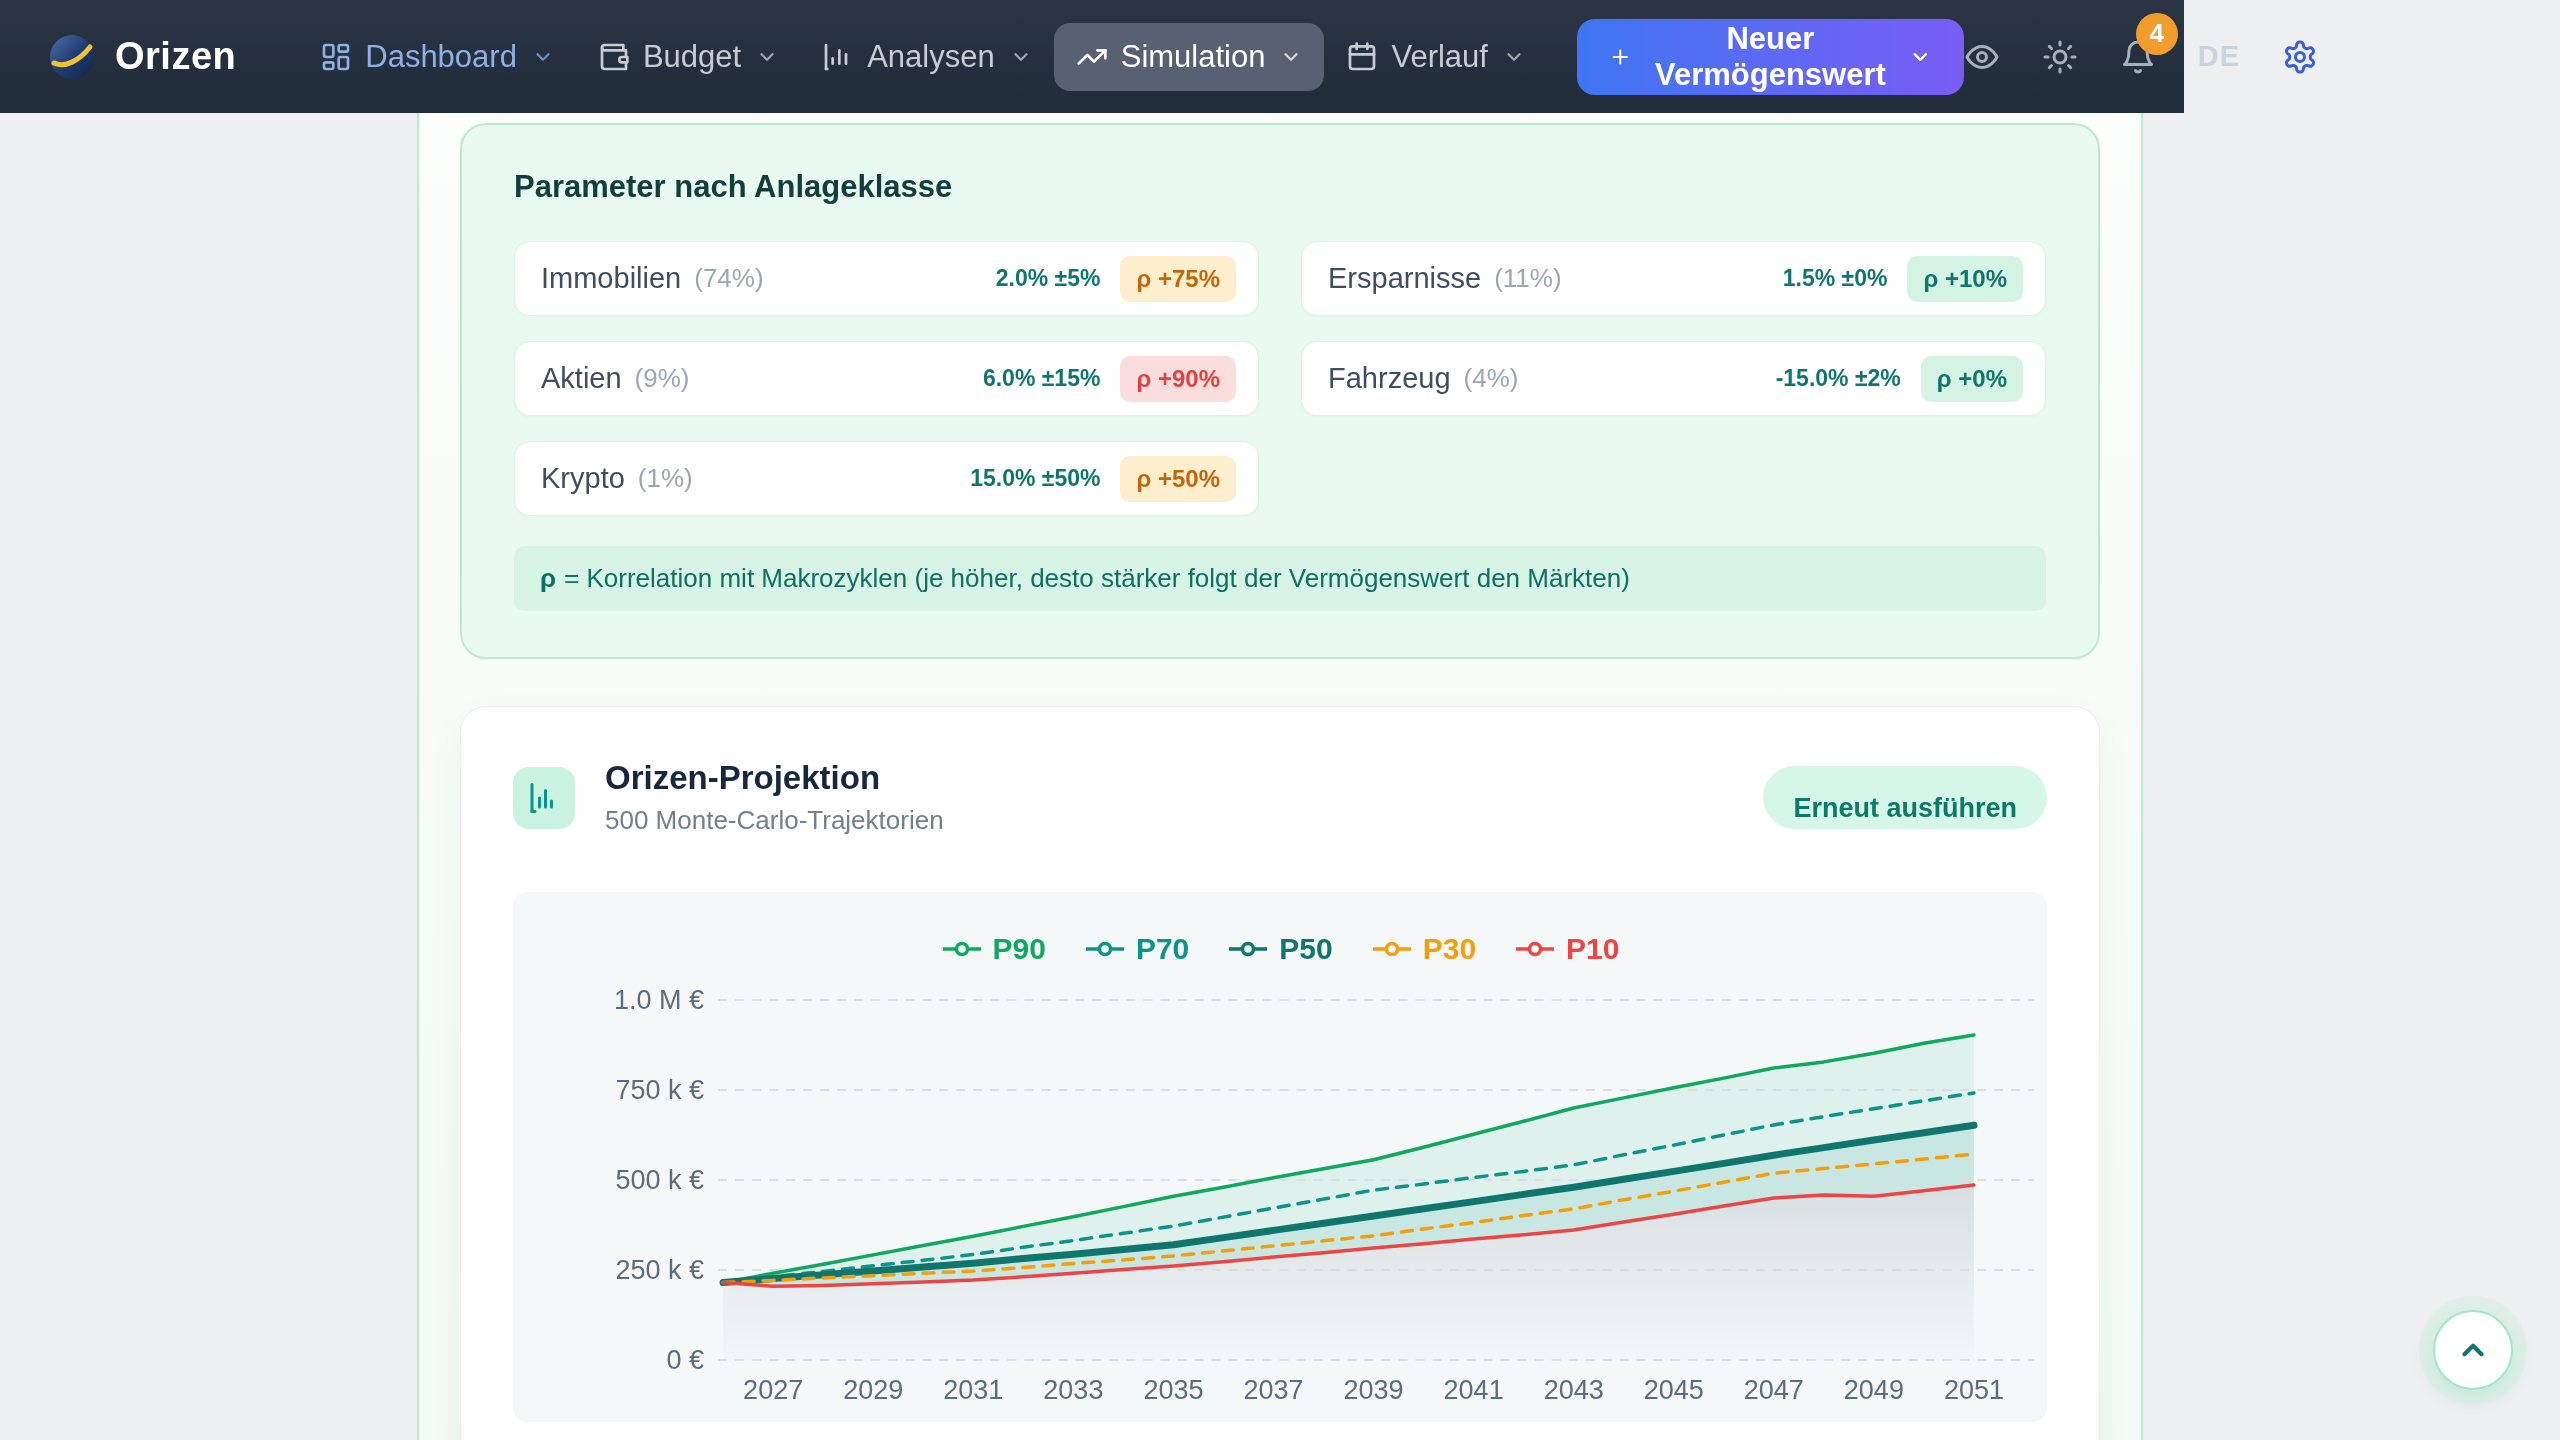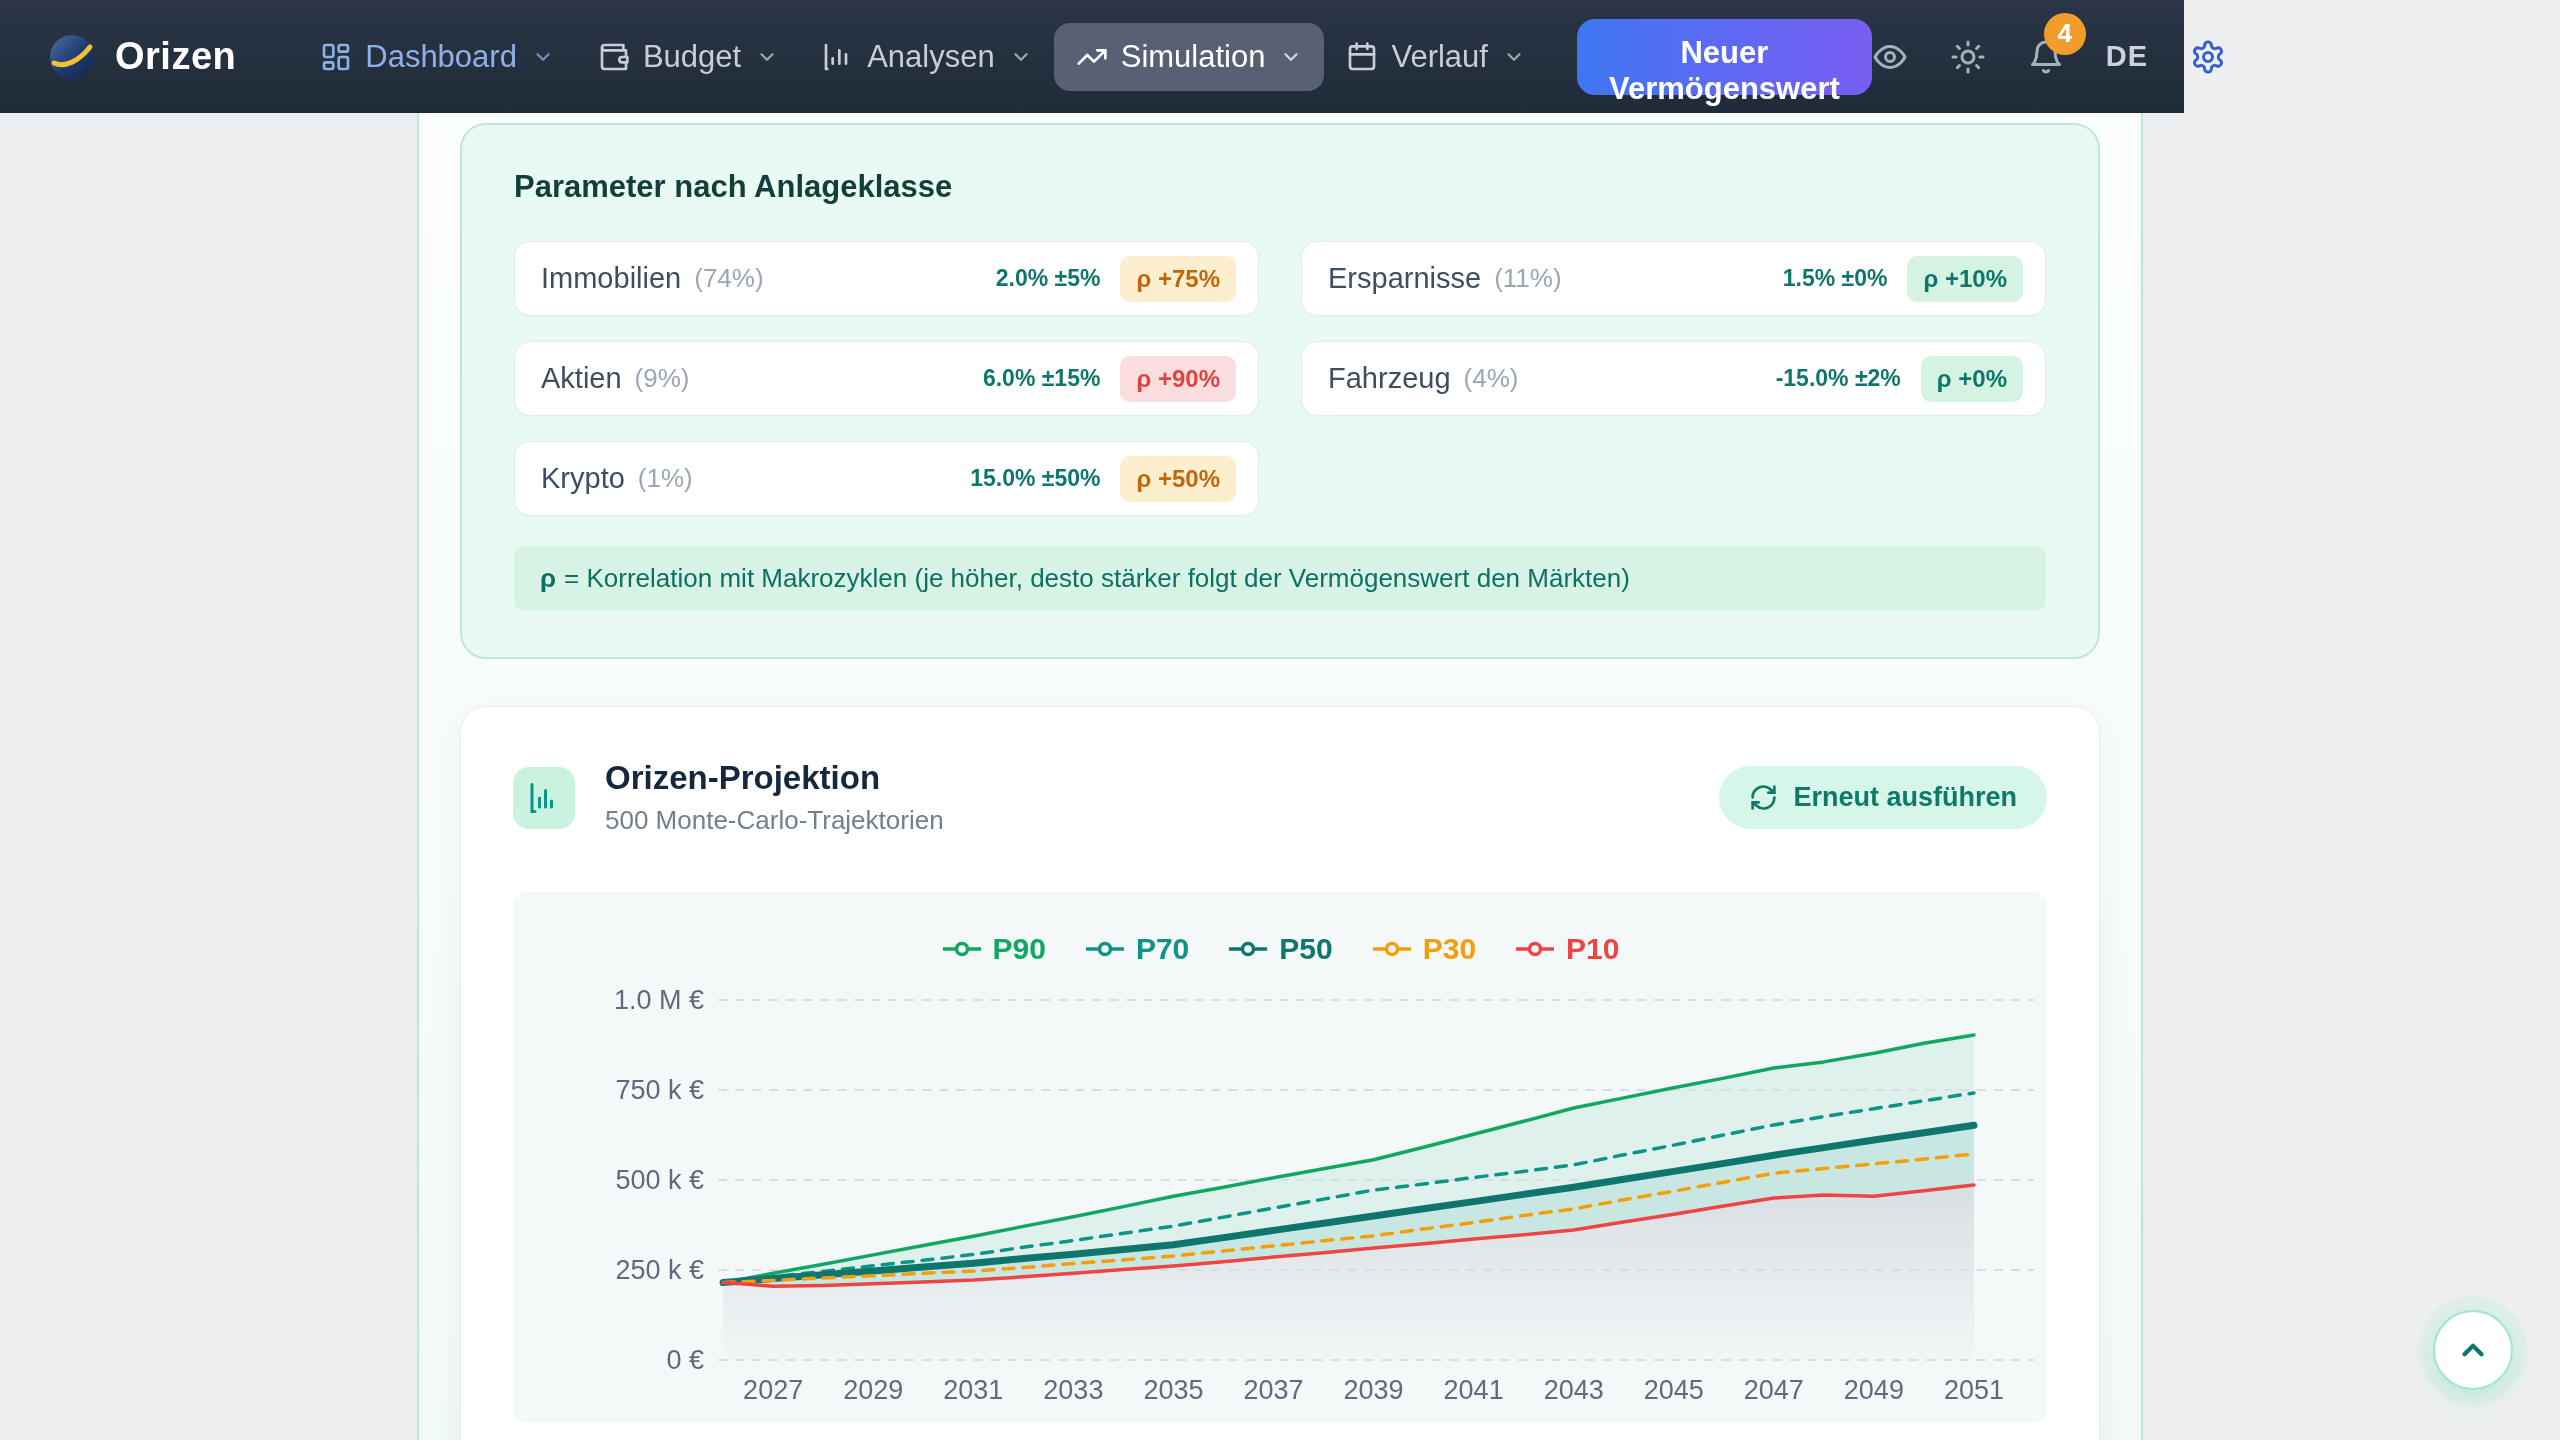--- a/index.html
+++ b/index.html
@@ -16,21 +16,21 @@
   .nav-items { display:flex; align-items:center; }
   .nav-item { display:flex; align-items:center; gap:13px; padding:16px 22px;
     color:#c6cdd8; font-size:31px; font-weight:500; border-radius:16px; cursor:pointer; }
   .nav-item svg.mi { width:32px; height:32px; }
   .nav-item svg.chev { width:22px; height:22px; opacity:.75; margin-left:2px; }
   .nav-item.accent { color:#8db1e6; }
   .nav-item.active { background:#576173; color:#ffffff; }
   .cta { margin-left:30px; display:flex; align-items:center; gap:16px;
     background:linear-gradient(90deg,#3f76f2 0%,#7a5df3 100%);
     color:#fff; font-size:31px; font-weight:600; border:none; cursor:pointer;
-    padding:0 32px; height:76px; border-radius:18px;flex-direction:column; }
+    padding:0 32px; height:76px; border-radius:18px; }
   .cta svg { width:30px; height:30px; }
   .nav-right { margin-left:auto; display:flex; align-items:center; gap:42px; }
   .icon-btn { position:relative; width:36px; height:36px; color:#a7b0bd; cursor:pointer; }
   .icon-btn svg { width:36px; height:36px; }
   .icon-btn.gear { color:#3a5ed6; }
   .badge-count { position:absolute; top:-26px; right:-22px; min-width:42px; height:42px;
     background:#f09d2e; color:#fff; font-size:26px; font-weight:700; border-radius:21px;
     display:flex; align-items:center; justify-content:center; padding:0 8px; }
   .locale { color:#cbd3dd; font-size:29px; font-weight:600; letter-spacing:1px; cursor:pointer; }
 
@@ -70,21 +70,21 @@
     padding:52px; height:820px; box-shadow:0 12px 34px rgba(15,23,42,.05); }
   .card-head { display:flex; align-items:center; }
   .card-icon { width:62px; height:62px; border-radius:16px; background:#c9f2e1;
     display:flex; align-items:center; justify-content:center; }
   .card-icon svg { width:36px; height:36px; color:#0d9488; }
   .card-titles { margin-left:30px; }
   .card-title { color:#16283e; font-size:33px; font-weight:700; }
   .card-sub { color:#70808f; font-size:26px; margin-top:8px; }
   .rerun { margin-left:auto; display:flex; align-items:center; gap:15px;
     background:#d5f6e9; color:#0d7a66; border:none; cursor:pointer;
-    font-size:27px; font-weight:600; height:63px; padding:12px 30px; border-radius:32px; }
+    font-size:27px; font-weight:600; height:63px; padding:12px 30px; border-radius:32px;flex-direction:column; }
   .rerun svg { width:29px; height:29px; }
 
   .plot { position:relative; margin-top:56px; background:#f5f8f9; border-radius:14px;
     height:530px; }
   .legend { position:absolute; top:40px; left:0; right:0; display:flex;
     justify-content:center; gap:38px; z-index:2; }
   .legend-item { display:flex; align-items:center; gap:10px; font-size:30px;
     font-weight:600; cursor:pointer; }
   #chart-svg { position:absolute; inset:0; width:100%; height:100%; }
   #chart-svg text { font-family:"Liberation Sans", sans-serif; }

